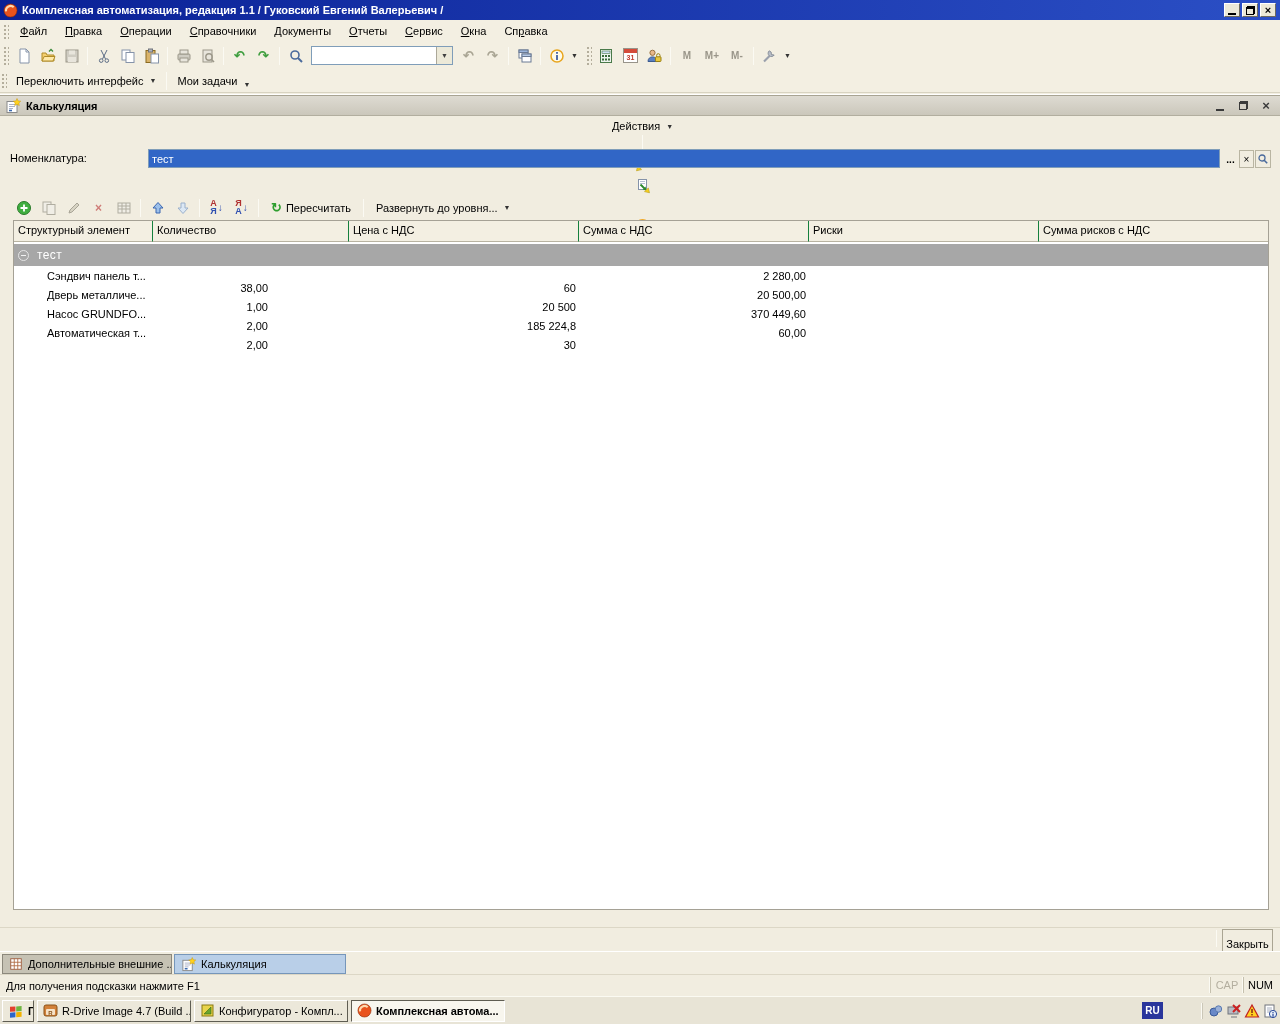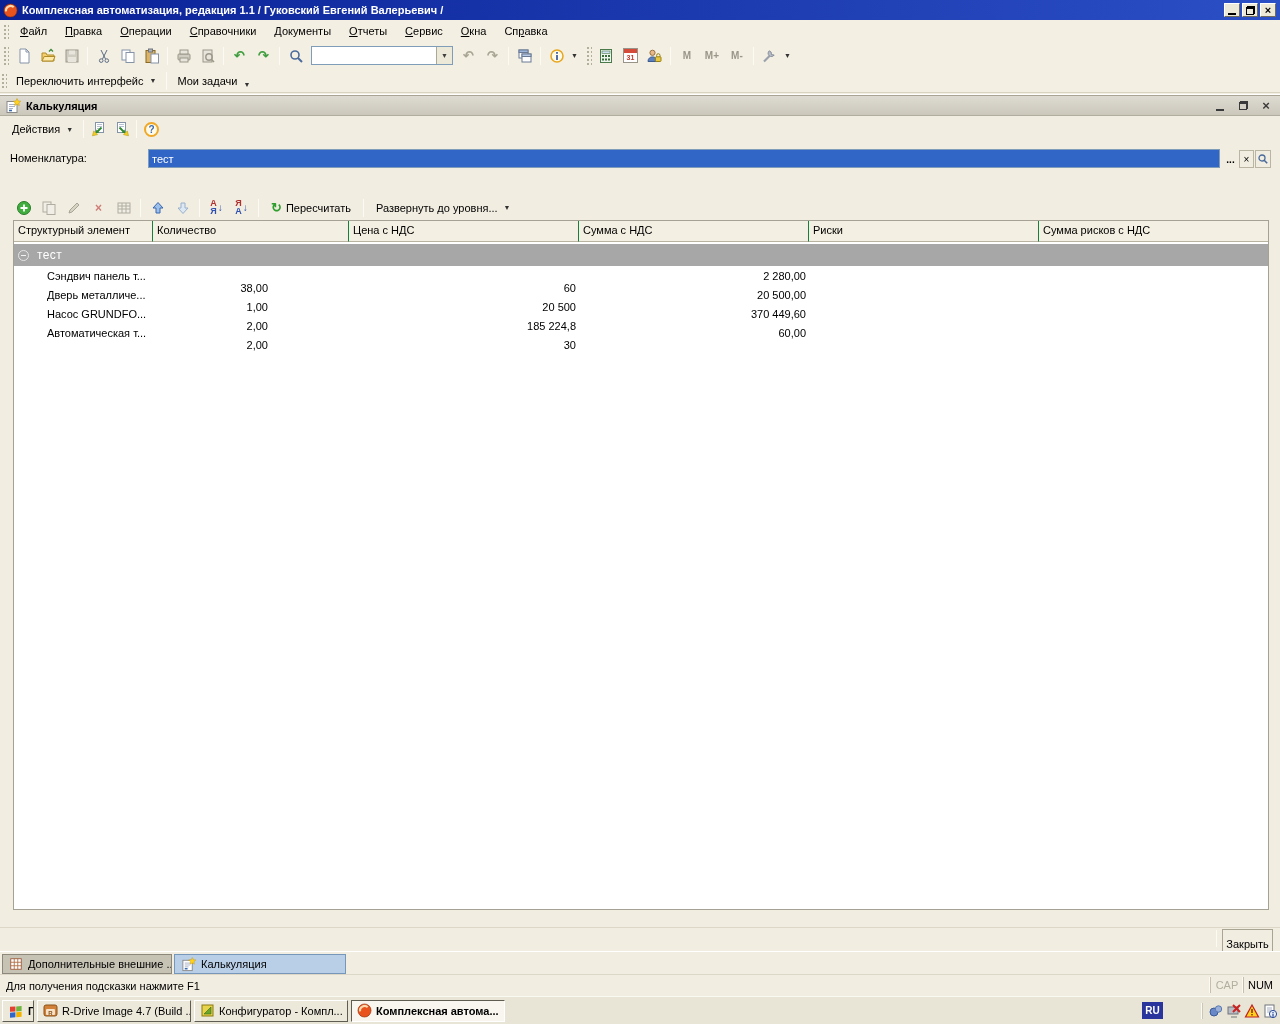--- a/index.html
+++ b/index.html
@@ -46,21 +46,21 @@
   .calicon .caltop { position:absolute; top:0; left:0; right:0; height:4px; background:#d44b3a; }
   .calicon .calnum { position:absolute; bottom:0; left:0; right:0; text-align:center; font-size:7px; font-weight:bold; color:#c0392b; line-height:9px; }
 
   
   .dwtitle { top:95px; height:21px; background:linear-gradient(#dedbd2,#cbc7bb); border-top:1px solid #a9a493; border-bottom:1px solid #b2ae9f; padding:0 5px; gap:5px; }
   .dwtitle .t { font-weight:bold; flex:1; }
   .dwbtn { width:18px; height:16px; display:flex; align-items:center; justify-content:center; color:#3a3a3a; }
   .dwbtn .glyph-min { background:#3a3a3a; }
   .dwbtn .glyph-rest::before, .dwbtn .glyph-rest::after { border-color:#3a3a3a; }
   .dwbtn .glyph-rest::after { background:#d4d0c5; }
-  .actbar { top:117px; height:24px; background:#f1ede0; padding-left:5px; }
+  .actbar { top:117px; height:24px; background:#f1ede0; padding-left:5px;flex-direction:column; }
   .helpicon { width:15px; height:15px; border-radius:50%; background:#fffbe8; border:2px solid #f0a828; color:#3a6ab0; font-weight:bold; font-size:10px; display:flex; align-items:center; justify-content:center; }
 
   .nomlabel { position:absolute; left:10px; top:152px; }
   .nomfield { position:absolute; left:148px; top:149px; width:1072px; height:19px; background:#3166c6; border:1px solid #7f9db9; color:#fff; display:flex; align-items:center; padding:0 3px; }
   .nombtns { position:absolute; left:1223px; top:150px; height:18px; display:flex; gap:1px; }
   .fbtn { min-width:15px; height:18px; display:flex; align-items:center; justify-content:center; border:1px solid #b9b5a2; background:#f1ede0; font-size:10px; padding:0 1px; }
   .fbtn.noborder { border-color:transparent; font-weight:bold; }
 
   
   .tbltb { top:196px; height:23px; background:#f1ede0; padding-left:12px; gap:2px; }

